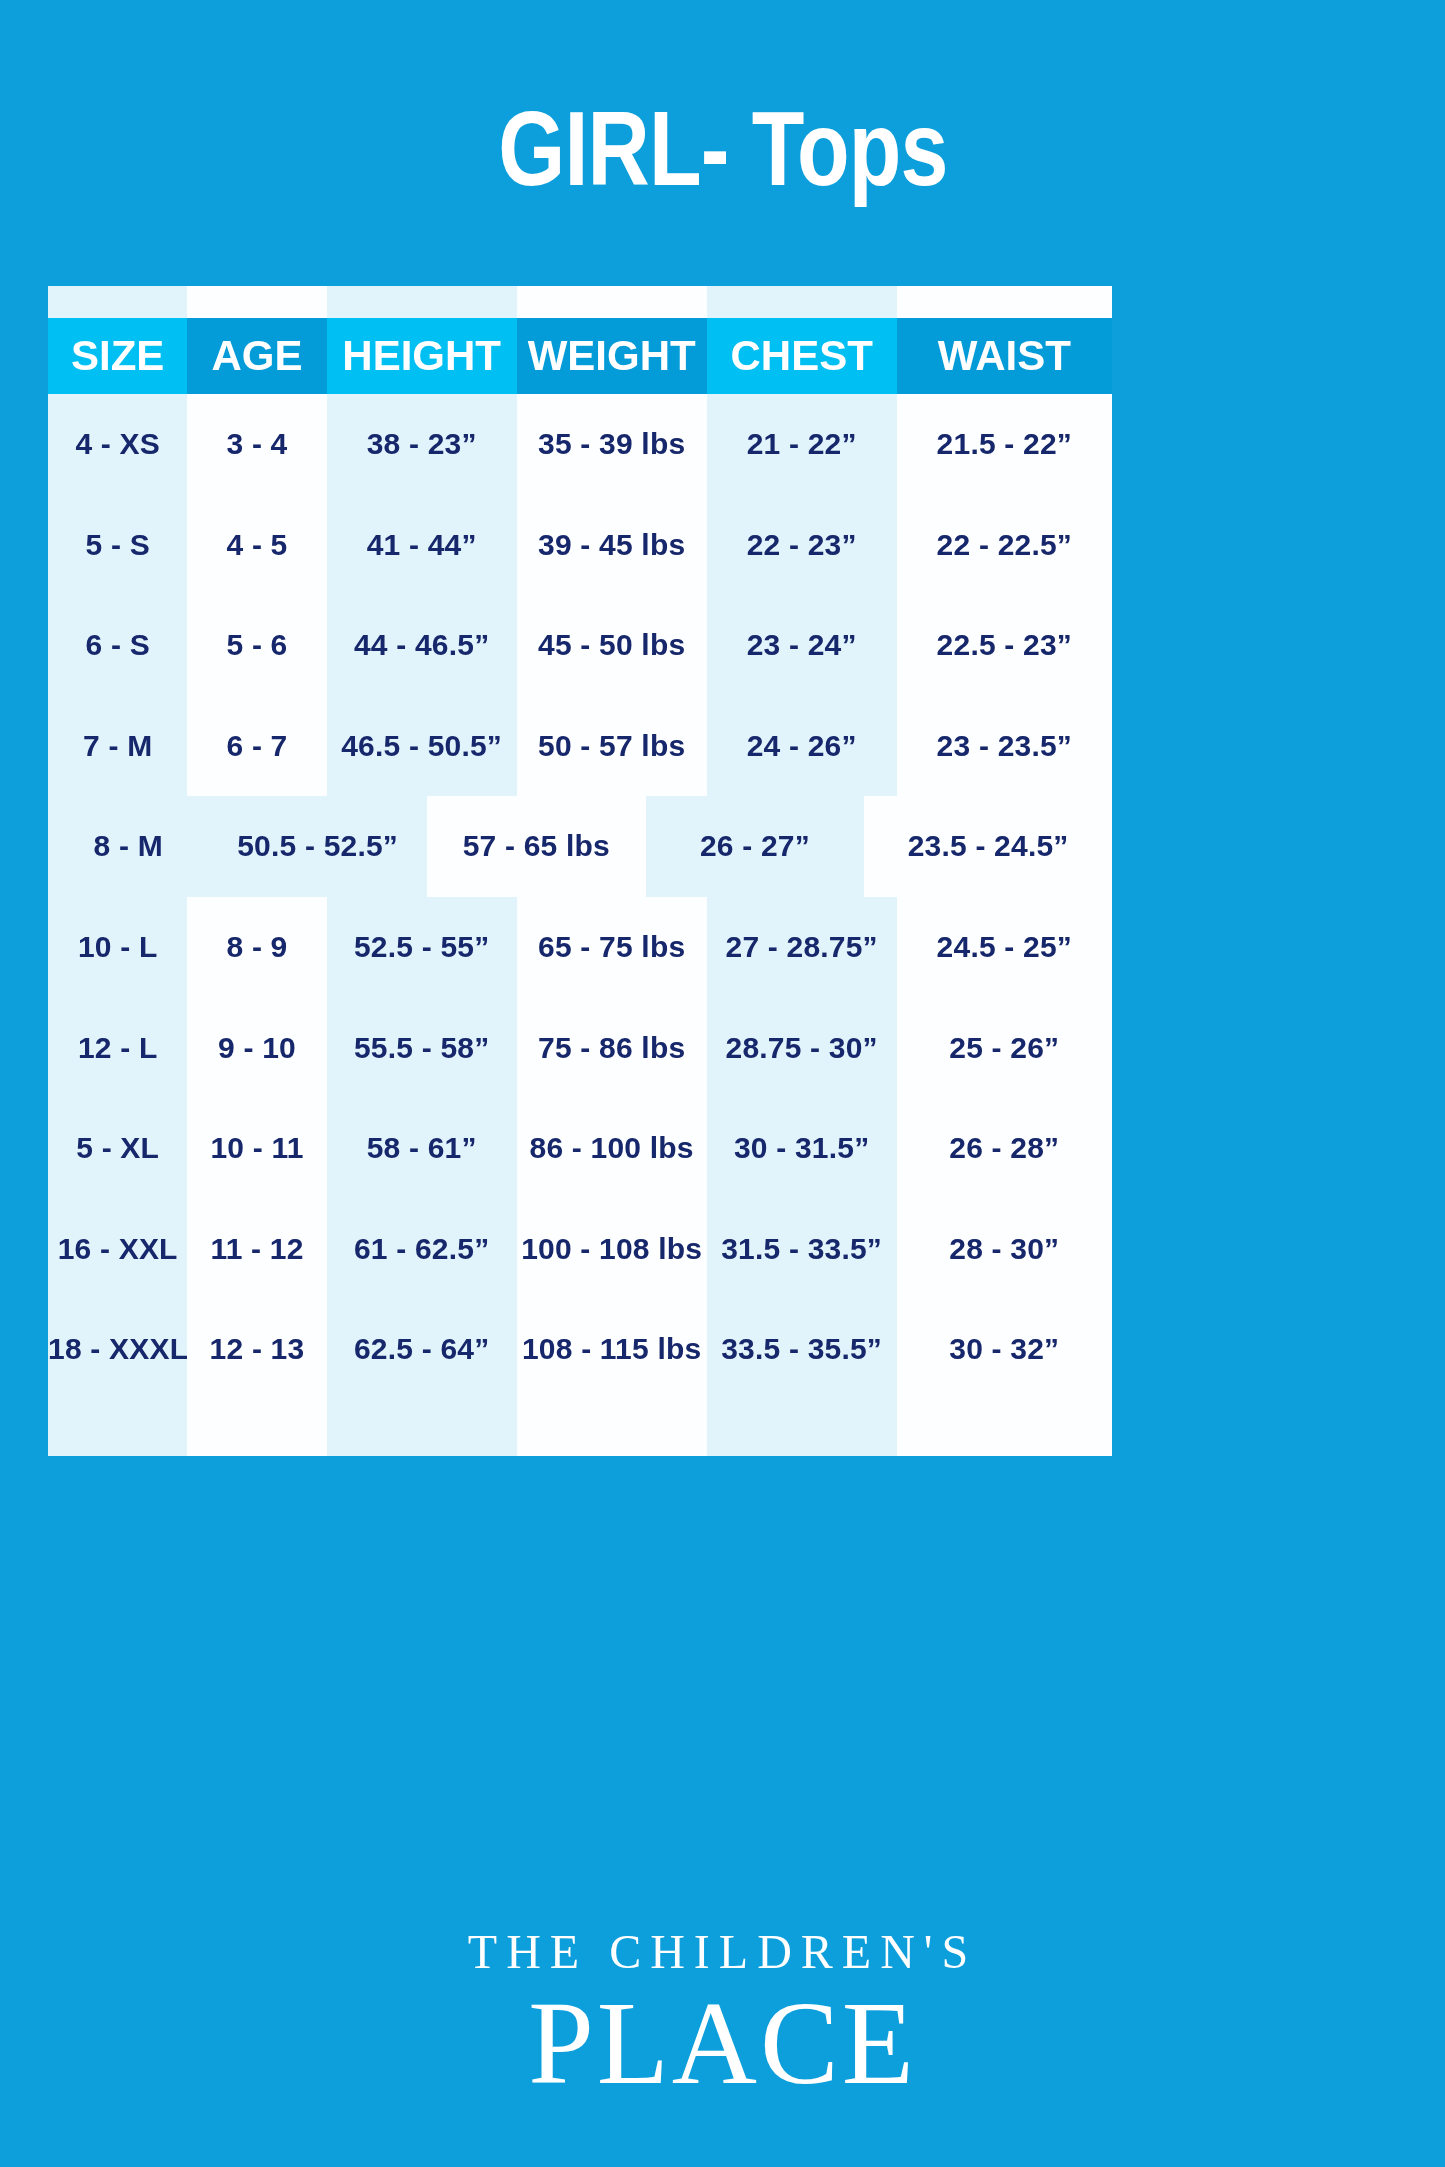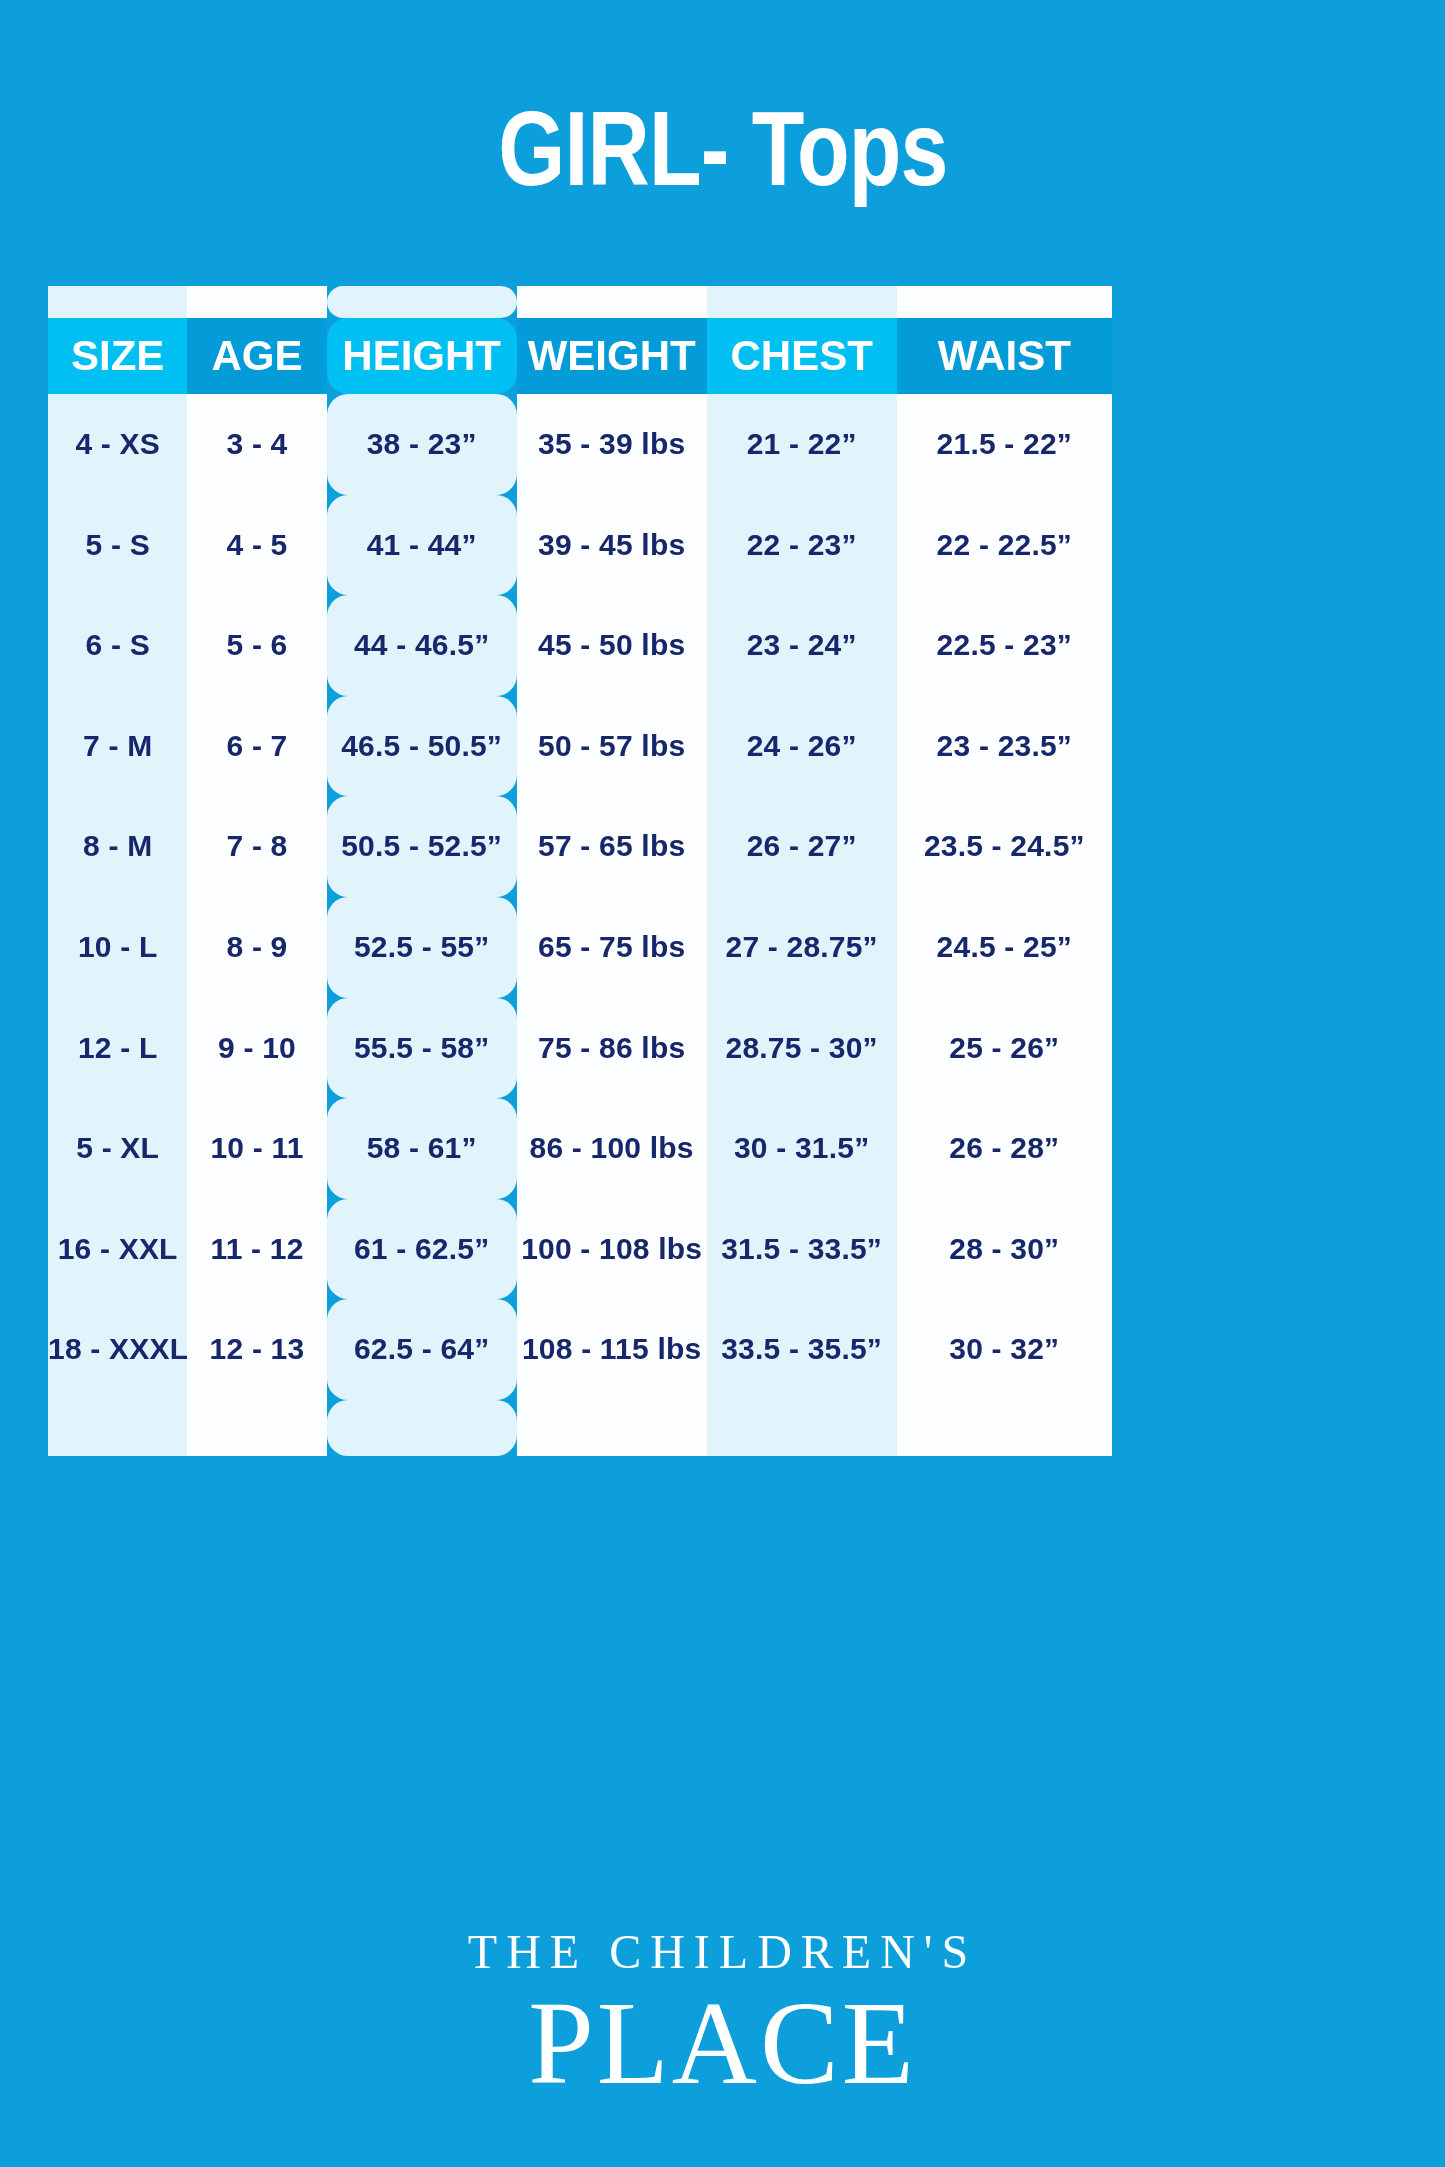--- a/index.html
+++ b/index.html
@@ -55,21 +55,21 @@
   }
   .tcell {
     box-sizing: border-box;
     text-align: center;
     white-space: nowrap;
     overflow: hidden;
   }
   
   .c0 { width: 176px; }
   .c1 { width: 176px; }
-  .c2 { width: 240px; border-radius: 21px; }
+  .c2 { width: 240px; }
   .c3 { width: 240px; }
   .c4 { width: 240px; }
   .c5 { width: 272px; }
 
   
   #top-strip .tcell { height: 32px; }
   #top-strip .even { background: #E1F3FB; }
   #top-strip .odd  { background: #FDFEFF; }
 
   
@@ -197,21 +197,20 @@
     <div class="trow data-row">
       <div class="tcell c0 even">7 - M</div>
       <div class="tcell c1 odd">6 - 7</div>
       <div class="tcell c2 even">46.5 - 50.5”</div>
       <div class="tcell c3 odd">50 - 57 lbs</div>
       <div class="tcell c4 even">24 - 26”</div>
       <div class="tcell c5 odd">23 - 23.5”</div>
     </div>
     <div class="trow data-row">
       <div class="tcell c0 even">8 - M</div>
-      <div class="tcell c1 odd">7 - 8</div>
       <div class="tcell c2 even">50.5 - 52.5”</div>
       <div class="tcell c3 odd">57 - 65 lbs</div>
       <div class="tcell c4 even">26 - 27”</div>
       <div class="tcell c5 odd">23.5 - 24.5”</div>
     </div>
     <div class="trow data-row">
       <div class="tcell c0 even">10 - L</div>
       <div class="tcell c1 odd">8 - 9</div>
       <div class="tcell c2 even">52.5 - 55”</div>
       <div class="tcell c3 odd">65 - 75 lbs</div>

